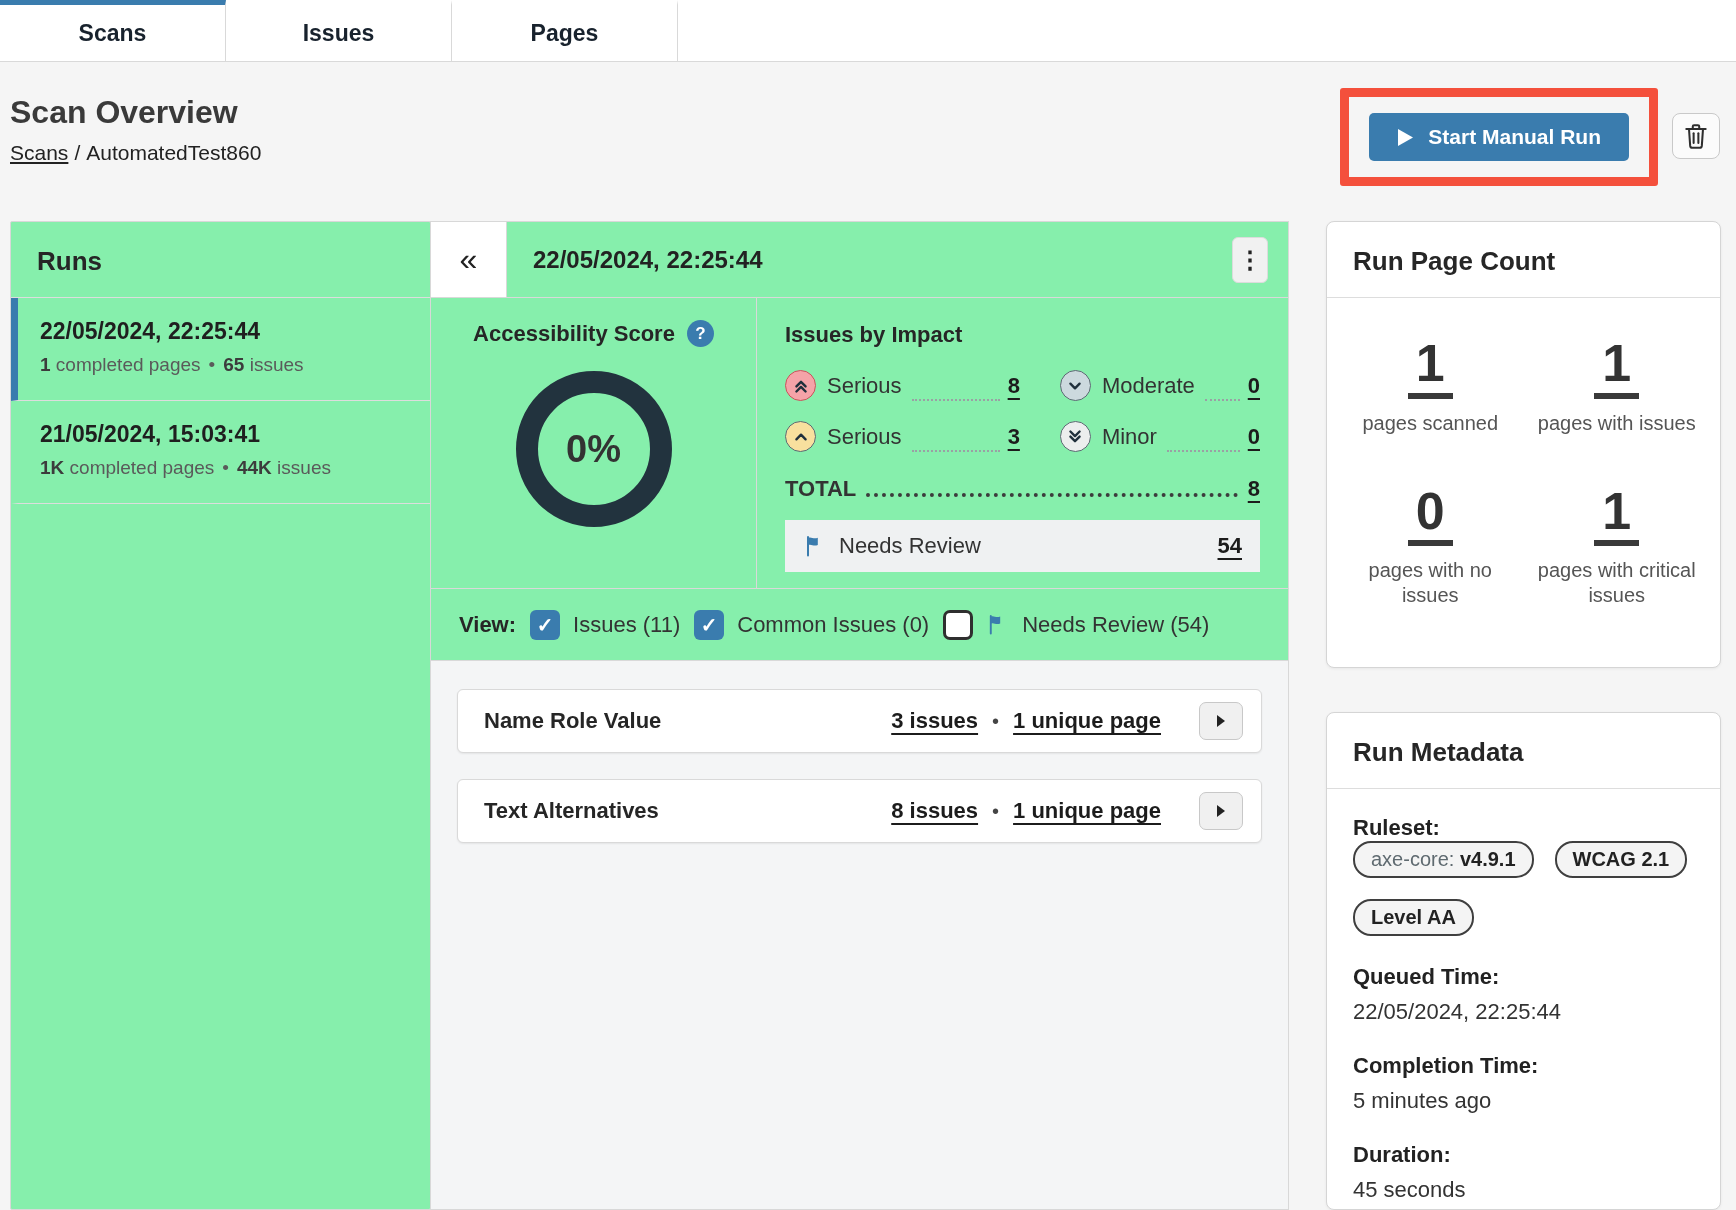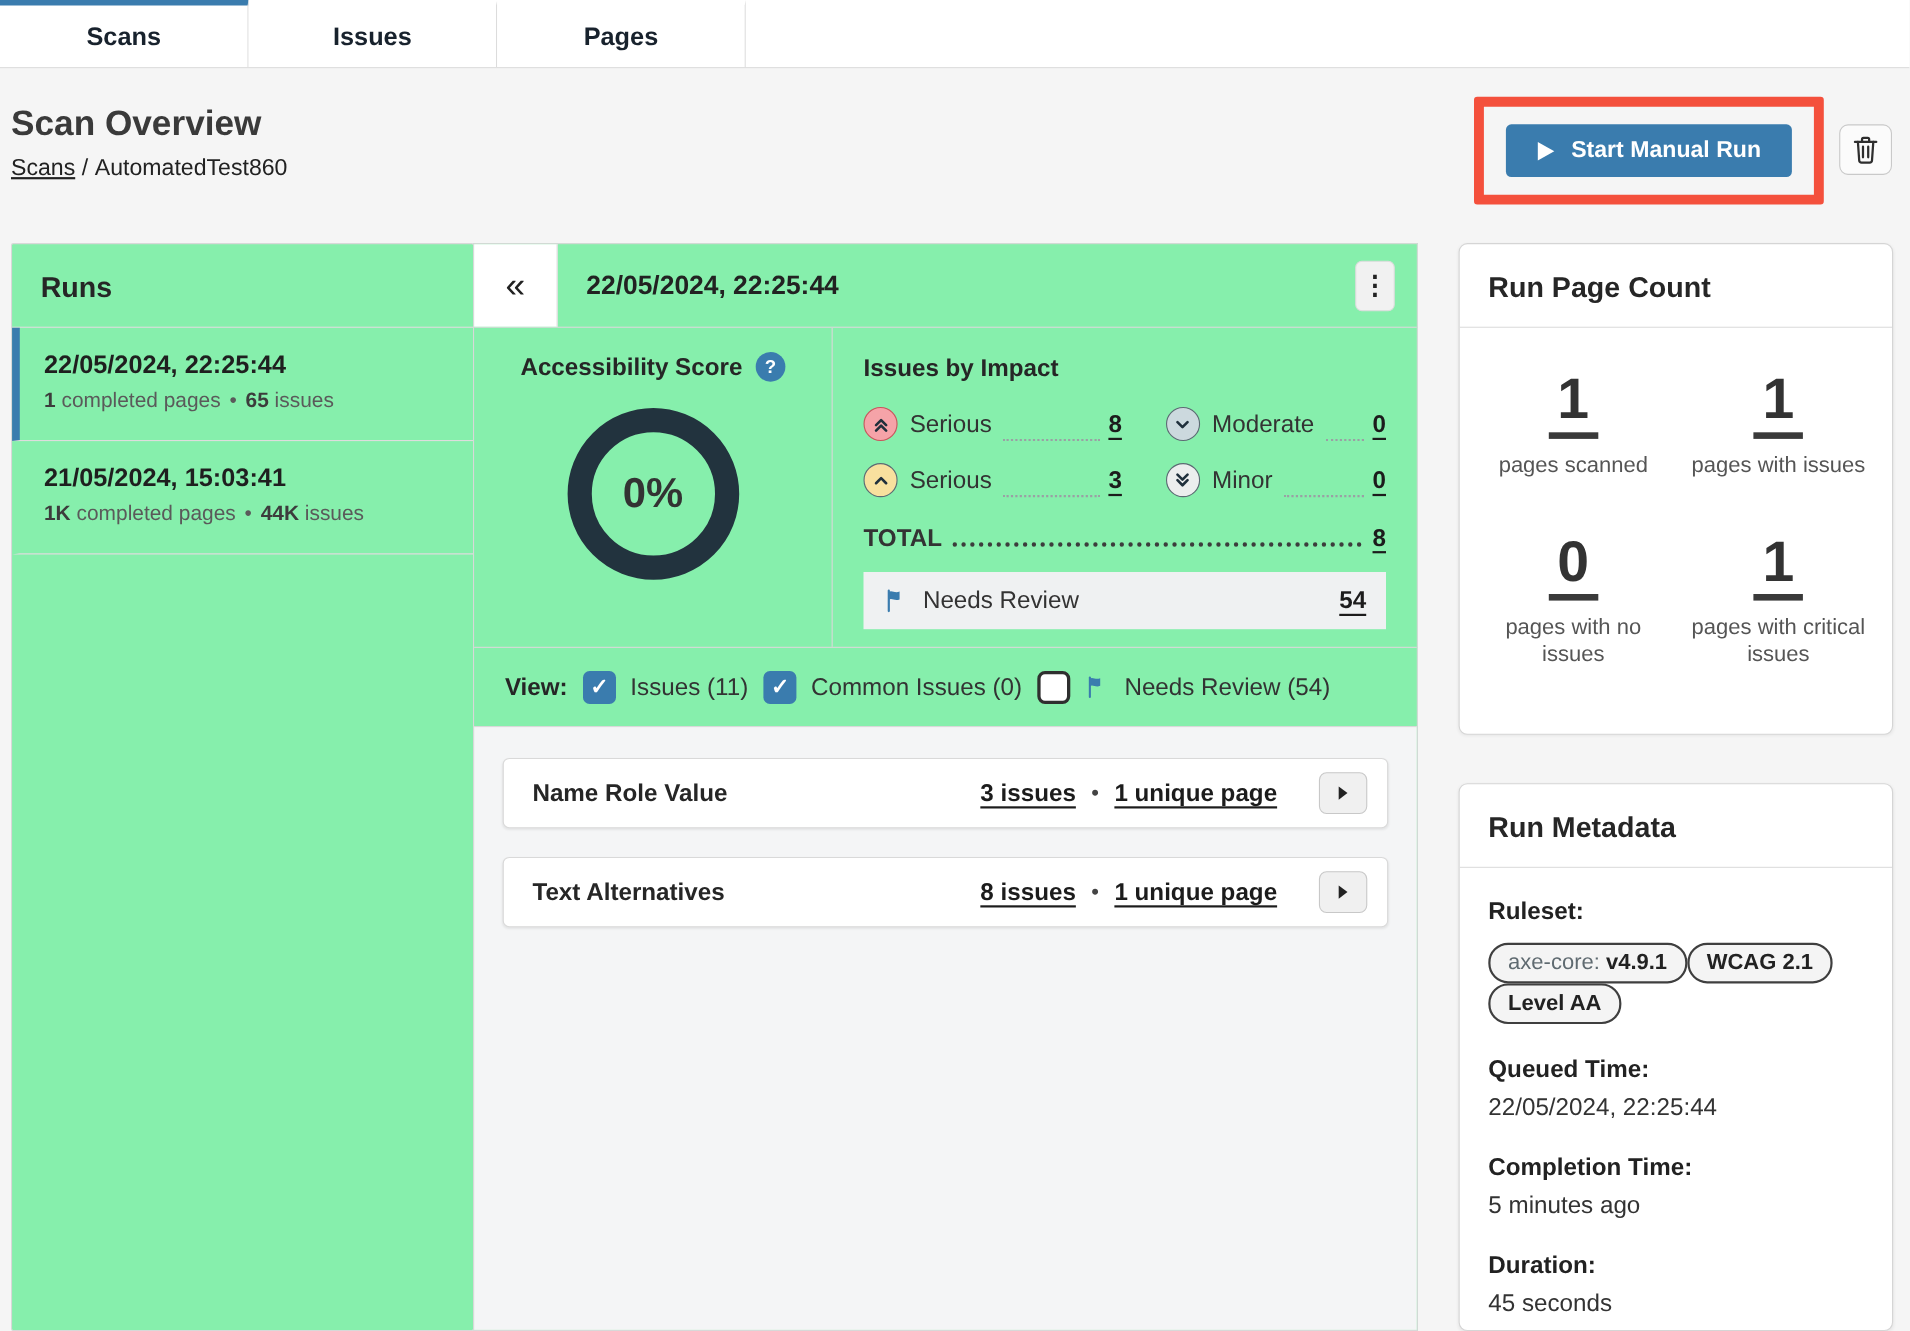--- a/index.html
+++ b/index.html
@@ -129,21 +129,21 @@
   .side-card { background:#fff; border:1px solid #d5d5d5; border-radius:8px; box-shadow:0 1px 3px rgba(0,0,0,0.06); }
   .count-card { height:447px; }
   .stats-grid { display:grid; grid-template-columns:1fr 1fr; row-gap:48px; padding:38px 10px 0; justify-items:center; }
   .stat { display:flex; flex-direction:column; align-items:center; }
   .stat-value { font-size:52px; font-weight:700; color:#333; border-bottom:6px solid #3a3a3a; padding:0 8px 2px; line-height:1.05; }
   .stat-label { margin-top:12px; font-size:20px; color:#555; text-align:center; max-width:180px; line-height:1.25; }
 
   .meta-card { margin-top:44px; flex:1; min-height:0; overflow:hidden; }
   .meta-body { padding:26px 26px 0; }
   .ruleset-label { font-size:22px; font-weight:700; color:#222; }
-  .badges { display:flex; flex-wrap:wrap; gap:0; margin-top:16px; }
+  .badges { display:flex; flex-wrap:wrap; gap:21px; }
   .badge {
     border:2px solid #3f3f3f; border-radius:18px; background:#f4f4f4;
     padding:5px 16px; font-size:20px; color:#222; white-space:nowrap;
   }
   .badge .b-prefix { color:#5f6a70; }
   .badge .b-value { font-weight:700; }
   .meta-field { margin-top:28px; }
   .mf-label { font-size:22px; font-weight:700; color:#222; }
   .mf-value { font-size:22px; color:#333; margin-top:9px; }
 

